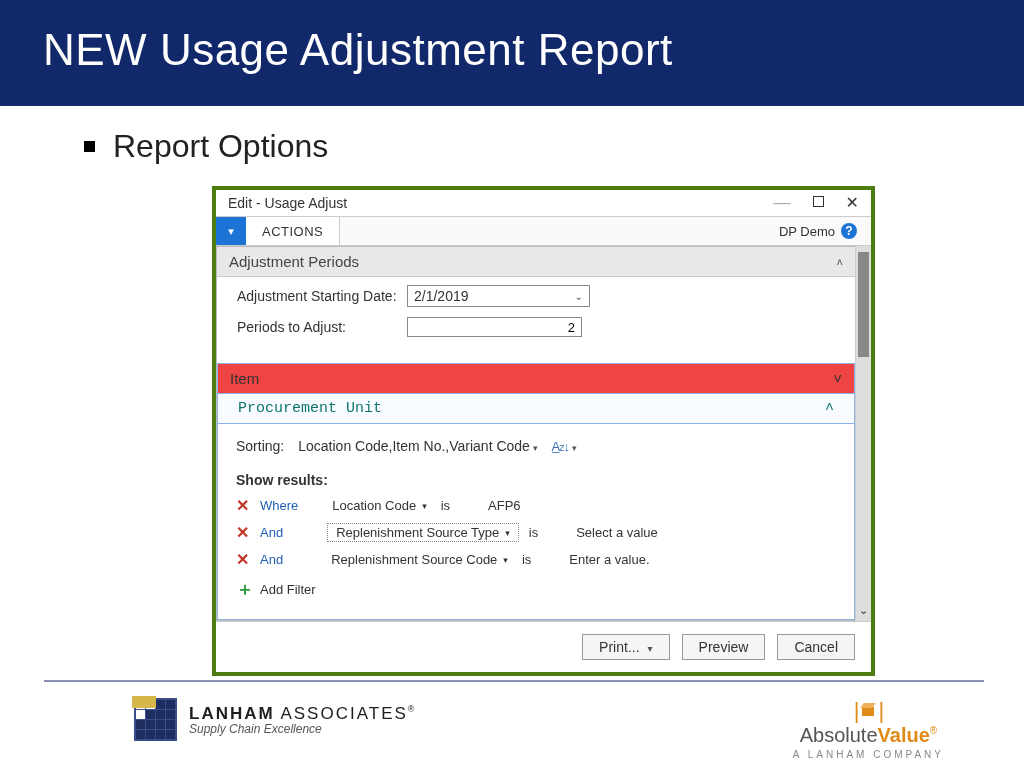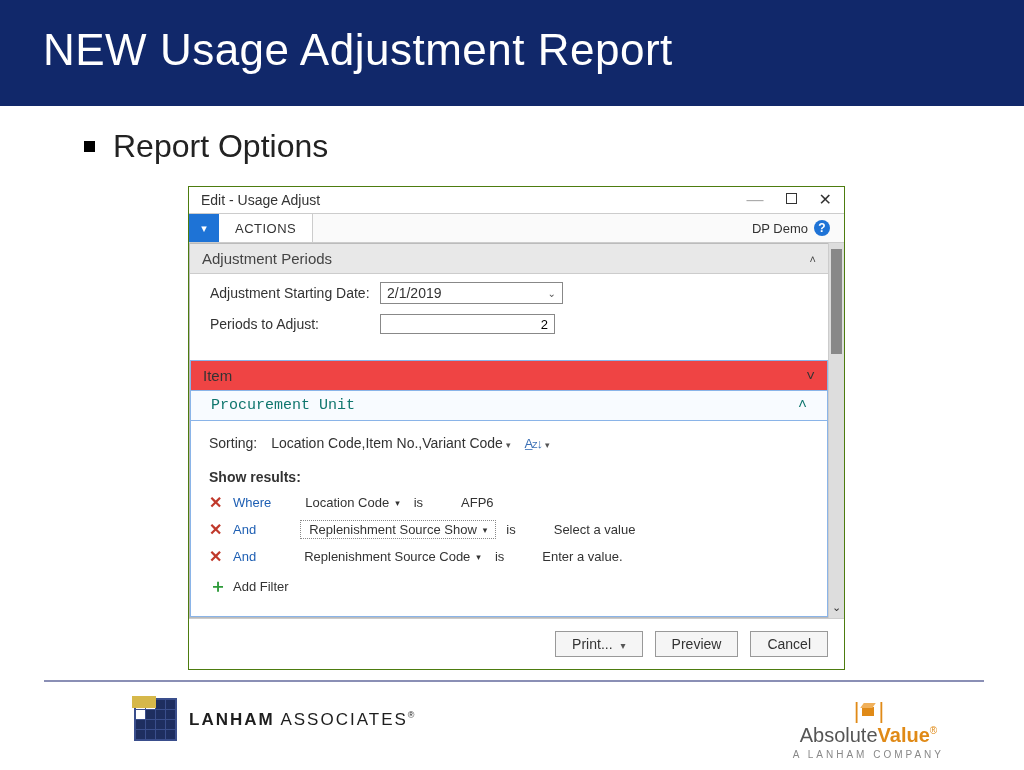--- a/index.html
+++ b/index.html
@@ -2,21 +2,21 @@
 <html><head>
 <meta charset="utf-8">
 <style>
   html, body { margin: 0; padding: 0; font-family: "Segoe UI", Arial, sans-serif; background:#fff; }
   .slide { width:1024px; height:770px; position:relative; overflow:hidden; }
   .title-band { background:#11286a; color:#fff; padding:18px 36px 24px 36px; }
   .title-band h1 { margin:7px; font-size:44px; font-weight:400; letter-spacing:0.5px; }
   .bullet { display:flex; align-items:center; margin:22px 0 12px 84px; }
   .bullet .sq { display:inline-block; width:11px; height:11px; background:#000; margin-right:18px; }
   .bullet .txt { font-size:32px; color:#222; }
-  .window-frame { position:absolute; left:188px; top:186px; width:655px; border:1px solid #4d7c0f; background:#fff; }
+  .window-frame { position:absolute; left:212px; top:186px; width:655px; border:4px solid #4d7c0f; background:#fff; }
   .win-top { display:flex; align-items:center; justify-content:space-between; height:26px; padding:0 12px; }
   .win-title { font-size:14px; color:#333; }
   .win-ctrls { display:flex; gap:22px; font-size:16px; color:#333; }
   .win-ctrls span { cursor:default; }
   .toolbar { display:flex; align-items:stretch; border-top:1px solid #ccc; border-bottom:1px solid #ccc; height:28px; background:#fafafa; }
   .tb-drop { width:30px; background:#1e73d6; display:flex; align-items:center; justify-content:center; color:#fff; font-size:11px;}
   .tb-tab { padding:0 16px; display:flex; align-items:center; font-size:13px; letter-spacing:0.5px; color:#333; background:#fff; border-right:1px solid #ccc; }
   .tb-right { margin-left:auto; display:flex; align-items:center; padding-right:14px; gap:6px; font-size:13px; color:#333; }
   .help-icon { width:16px; height:16px; border-radius:50%; background:#1e73d6; color:#fff; display:flex; align-items:center; justify-content:center; font-size:12px; font-weight:bold;}
   .content { position:relative; background:#fff; }
@@ -169,21 +169,21 @@
             <span>is</span>
             <span style="width:18px"></span>
             <span>AFP6</span>
           </div>
 
           <div class="filter-row">
             <span class="x-icon">✕</span>
             <span class="link">And</span>
             <span style="width:24px"></span>
             <span class="filter-field">
-              <span>Replenishment Source Show</span>
+              <span>Replenishment Source Type</span>
                 <span class="tiny-chev">▾</span>
             </span>
             <span>is</span>
             <span style="width:18px"></span>
             <span>Select a value</span>
           </div>
 
           <div class="filter-row">
             <span class="x-icon">✕</span>
             <span class="link">And</span>
@@ -231,20 +231,21 @@
           <div class="la-cell"></div>
           <div class="la-cell"></div>
           <div class="la-cell"></div>
         <div class="la-cell"></div>
           <div class="la-cell"></div>
           <div class="la-cell"></div>
           <div class="la-cell"></div>
       </div>
       <div class="la-text">
         <div class="t1"><b>LANHAM</b><span> ASSOCIATES</span><sup>®</sup></div>
+        <div class="t2">Supply Chain Excellence</div>
       </div>
     </div>
     <div class="av">
       <div class="bracket">| <span class="cube"></span> |</div>
       <div class="t1"><span>Absolute</span><span class="val">Value</span><sup>®</sup></div>
       <div class="t2">A LANHAM COMPANY</div>
     </div>
   </div>
 
 </div>

